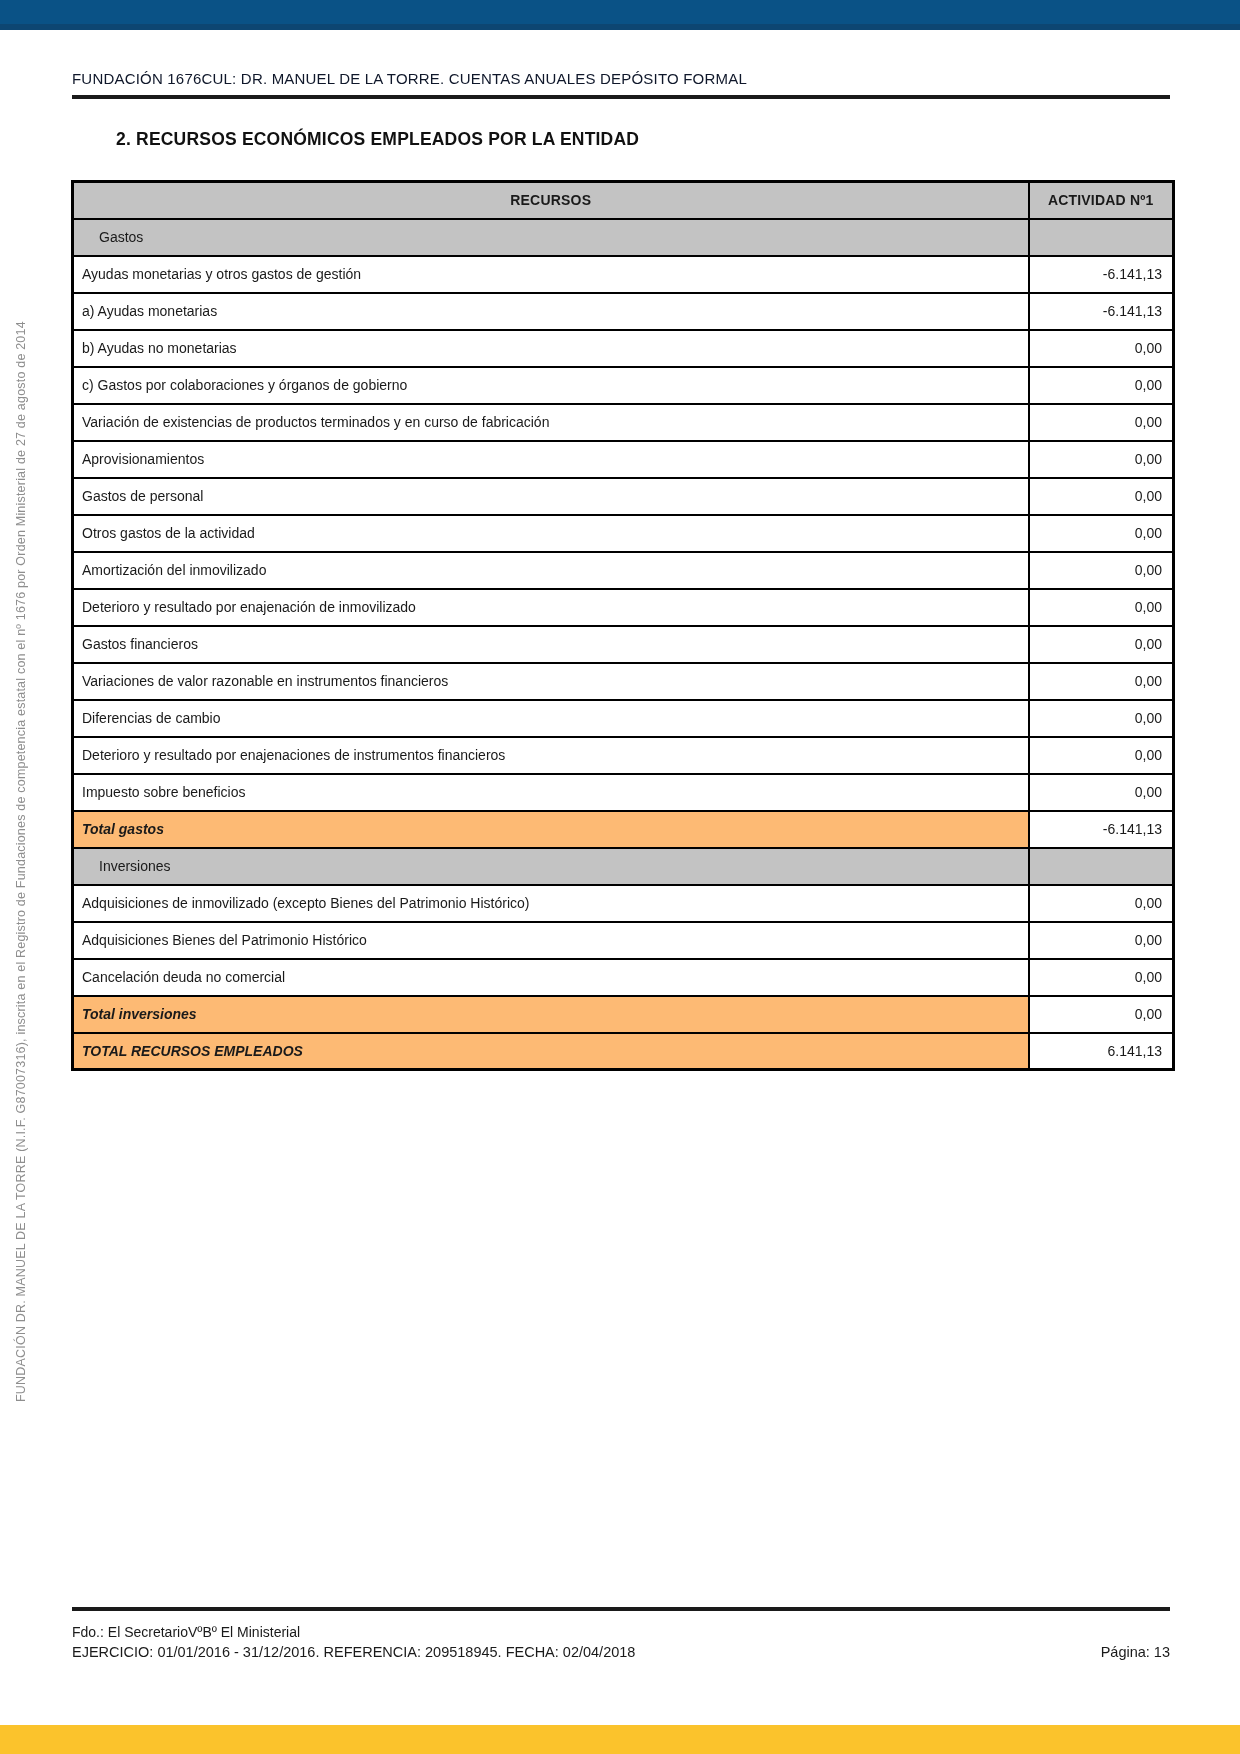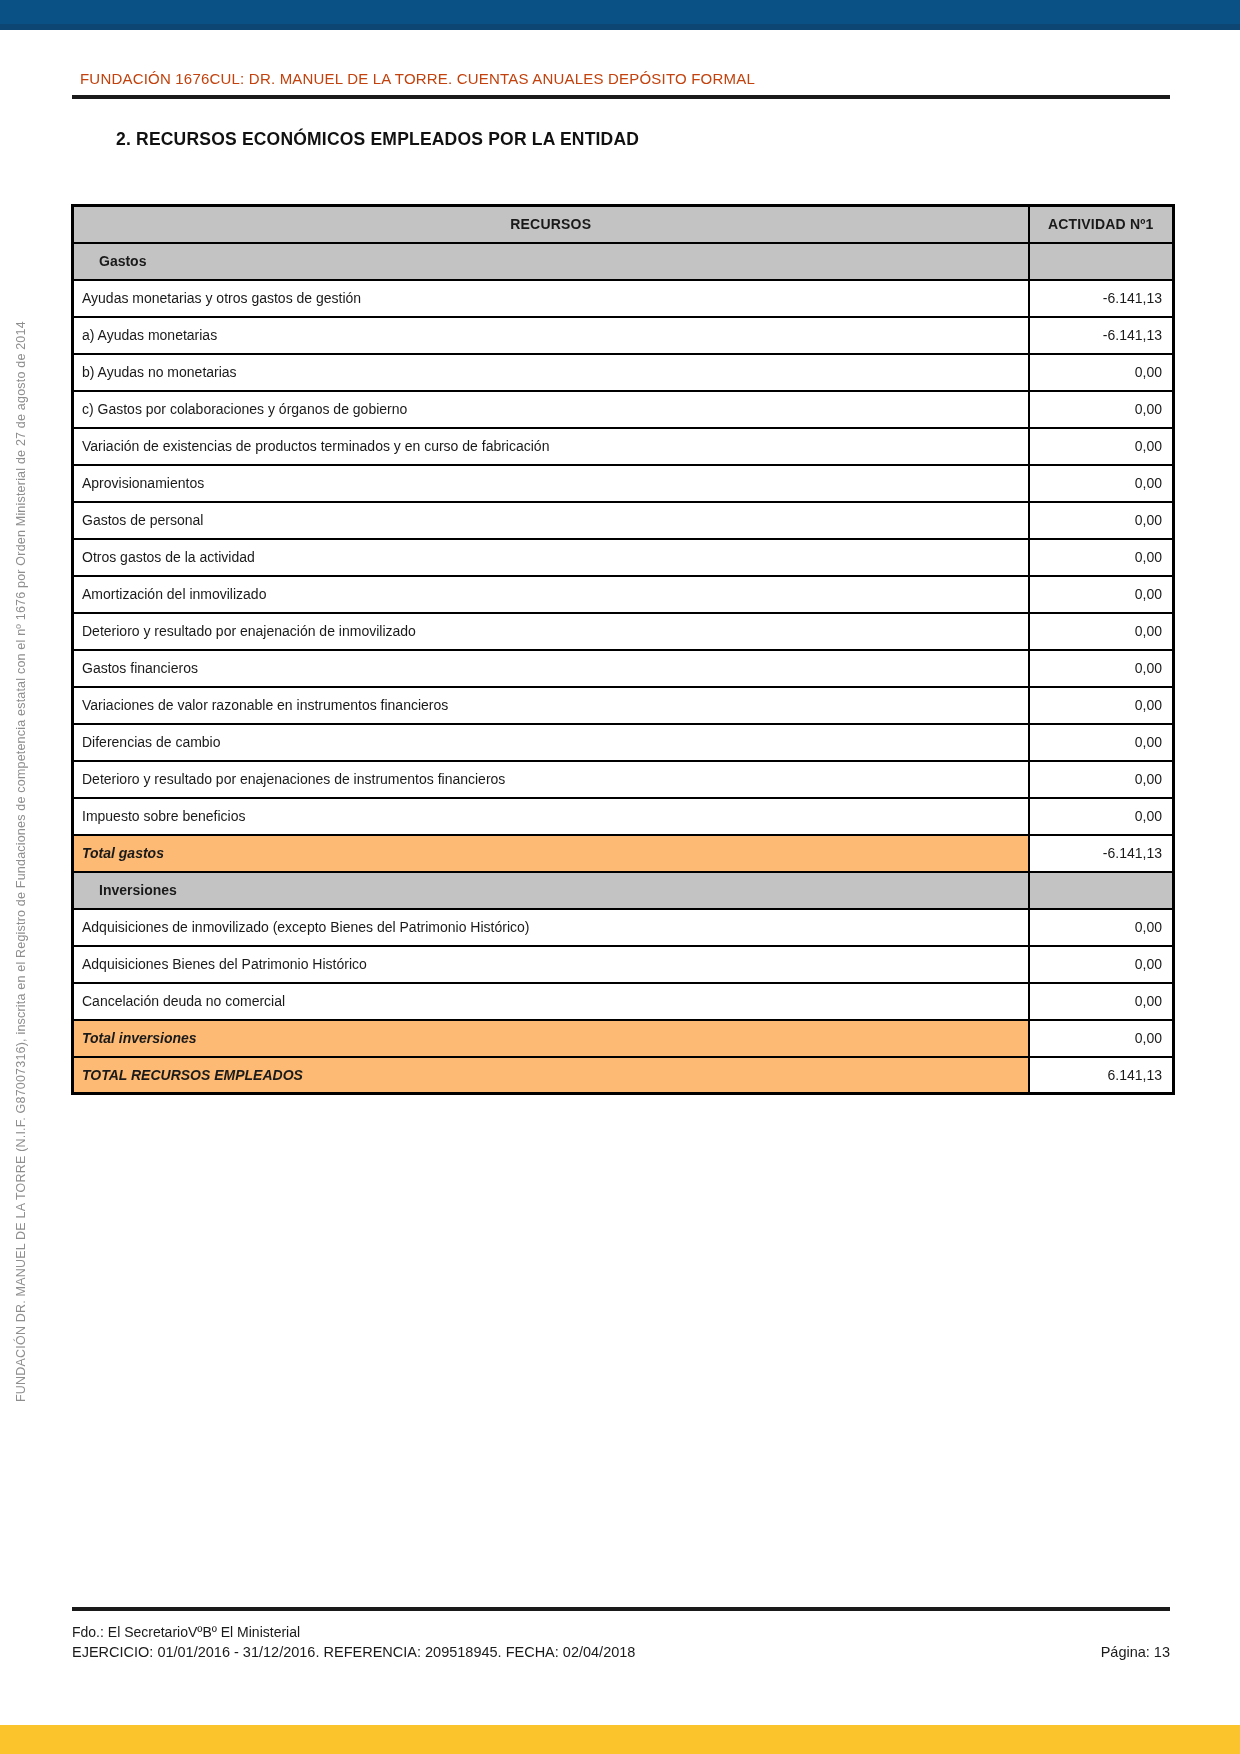--- a/index.html
+++ b/index.html
@@ -29,25 +29,25 @@
     bottom: 0; left: 0;
     width: 100%;
     height: 6px;
     background: #0D4672;
   }
 
   
   .doc-header {
     position: absolute;
     top: 70px;
-    left: 80px;
+    left: 72px;
     width: 1098px;
     font-size: 15px;
     letter-spacing: 0.2px;
-    color: #c2410c;
+    color: #0f172a;
   }
   .doc-header-rule {
     position: absolute;
     top: 95px;
     left: 72px;
     width: 1098px;
     height: 4px;
     background: #1a1a1a;
   }
 
@@ -60,21 +60,21 @@
     font-size: 17.5px;
     font-weight: bold;
     letter-spacing: 0.2px;
     color: #111111;
     margin-left: 44px;
   }
 
   
   .table-wrap {
     position: absolute;
-    top: 204px;
+    top: 180px;
     left: 71px;
   }
   table.recursos {
     border-collapse: collapse;
     table-layout: fixed;
     width: 1101px;
     border: 3px solid #000000;
   }
   table.recursos col.c-label { width: 956px; }
   table.recursos col.c-value { width: 145px; }
@@ -90,21 +90,21 @@
     background: #C3C3C3;
     font-weight: bold;
     text-align: center;
     letter-spacing: 0.2px;
   }
   table.recursos tbody td { height: 37px; }
   td.cell-label { text-align: left; padding: 0 8px; }
   td.cell-value { text-align: right; padding: 0 10px; }
   tr.row-section td {
     background: #C3C3C3;
-    font-weight: bold;
+    font-weight: normal;
     padding-left: 25px;
   }
   tr.row-total td.cell-label,
   tr.row-grandtotal td.cell-label {
     background: #fdba74;
     font-weight: bold;
     font-style: italic;
   }
 
   

